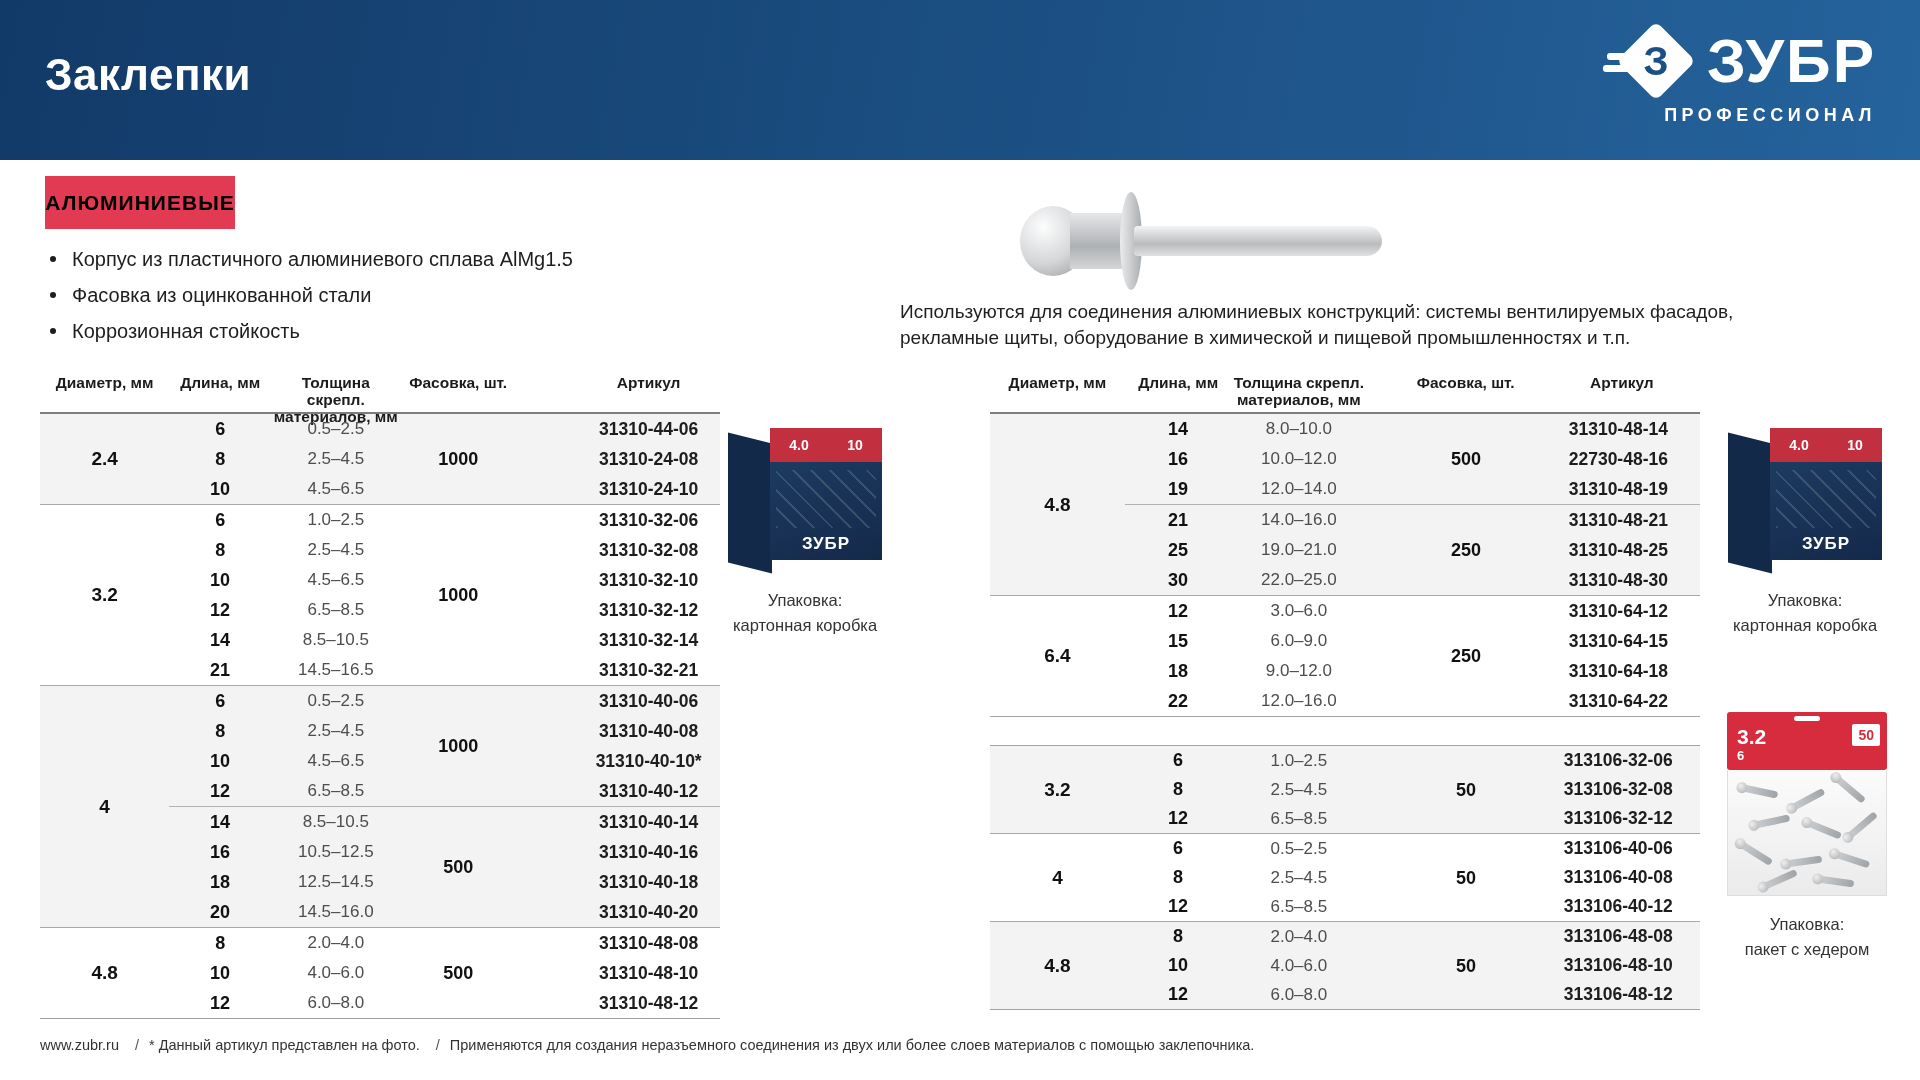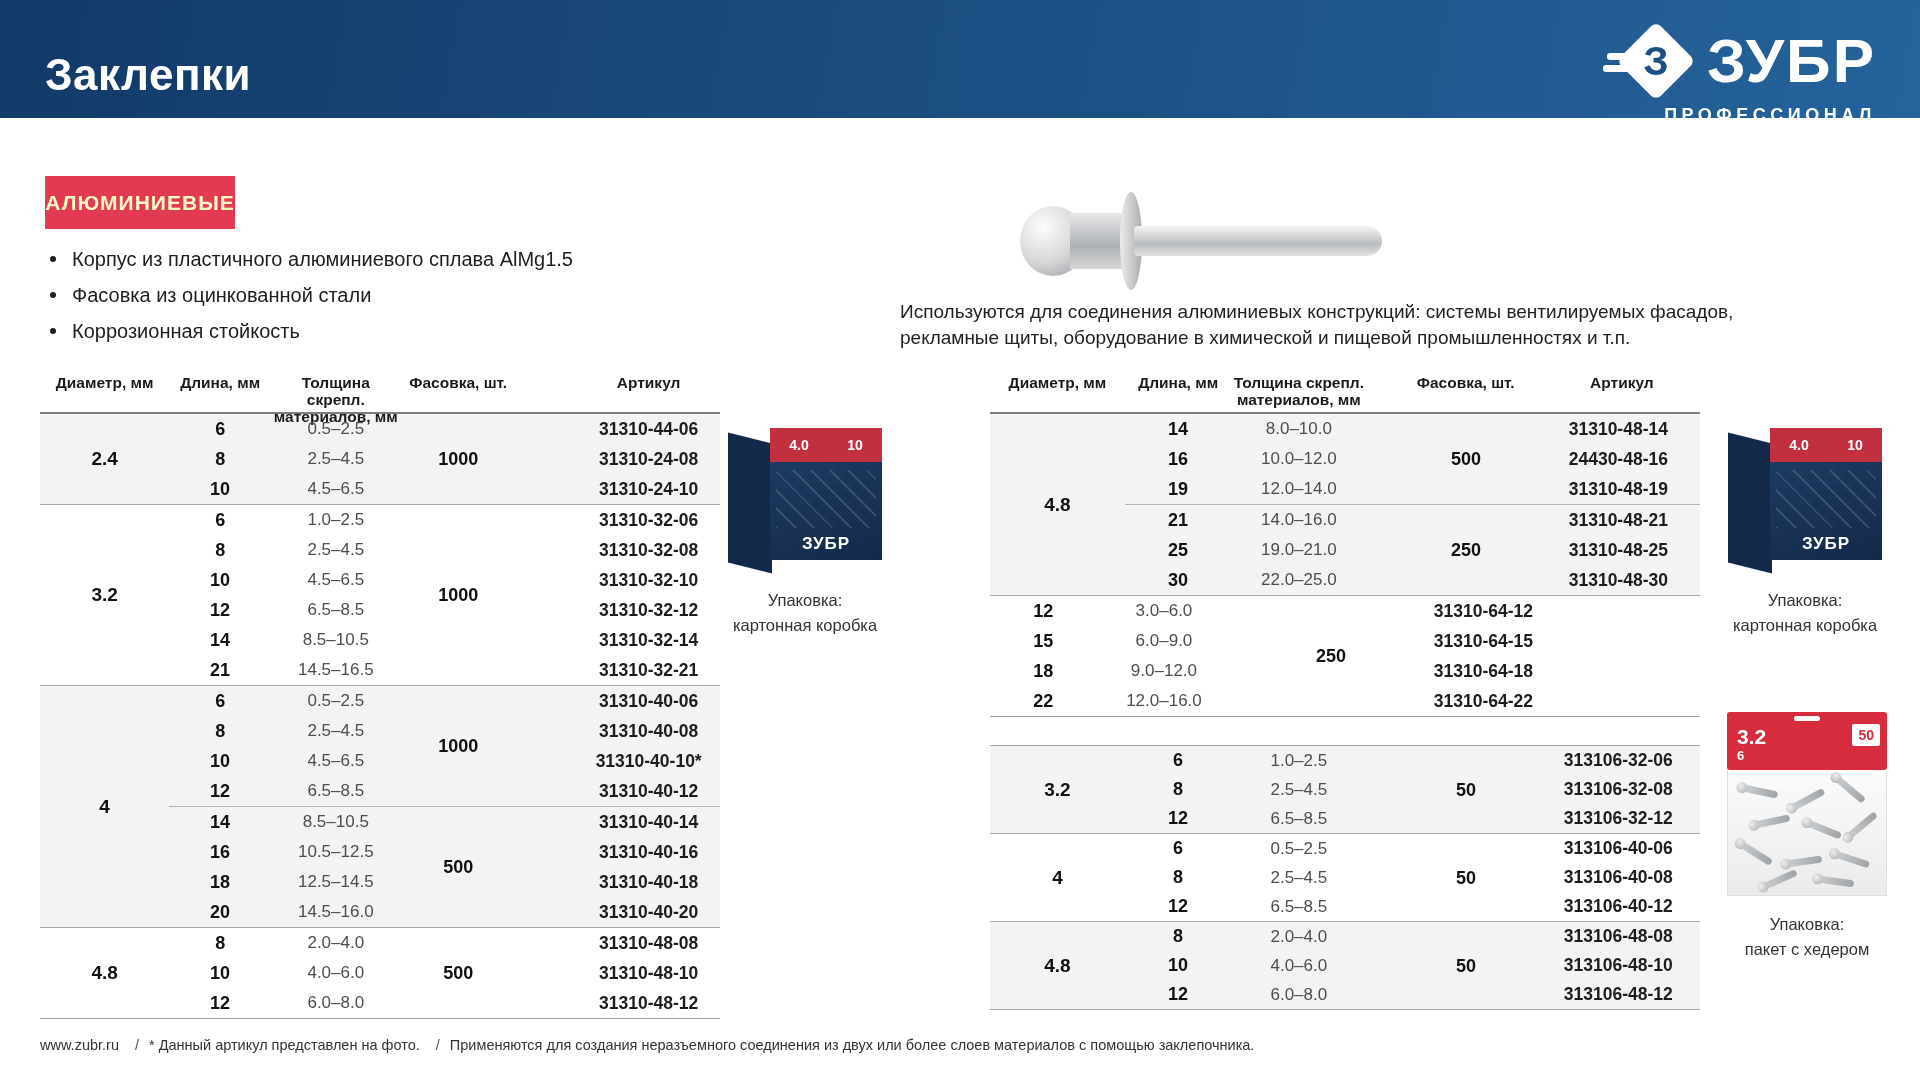--- a/index.html
+++ b/index.html
@@ -4,38 +4,38 @@
 <style>
   :root{
     --header-blue-dark:#123a68; --header-blue:#1c5084; --header-blue-light:#25639c;
     --badge-red:#e13a52; --box-red:#c2303f; --bag-red:#d62c3e;
   }
   *{margin:0;padding:0;box-sizing:border-box}
   body{font-family:"Liberation Sans", sans-serif; background:#888}
   .page{position:relative;width:1920px;height:1080px;background:#fff;overflow:hidden;margin:0 auto}
 
   
-  .hd{position:absolute;left:0;top:0;width:1920px;height:118px;
+  .hd{position:absolute;left:0;top:0;width:1920px;height:160px;
       background:linear-gradient(100deg,var(--header-blue-dark) 0%,var(--header-blue) 55%,var(--header-blue-light) 100%);}
   .hd-title{position:absolute;left:45px;top:50px;color:#fff;font-size:44px;font-weight:bold;letter-spacing:.5px}
   .logo{position:absolute;right:44px;top:24px;display:flex;flex-direction:column;align-items:flex-end}
   .logo-row{display:flex;align-items:center;gap:14px}
   .logo-mark{position:relative;width:74px;height:74px}
   .logo-diamond{position:absolute;inset:9px;background:#fff;transform:rotate(45deg);border-radius:7px}
   .logo-z{position:absolute;inset:0;display:flex;align-items:center;justify-content:center;
           color:var(--header-blue);font-size:40px;font-weight:800}
   .logo-bar{position:absolute;background:#fff;border-radius:3px;height:7px}
   .logo-bar.b1{left:-12px;top:29px;width:28px}
   .logo-bar.b2{left:-16px;top:41px;width:28px}
   .logo-text{font-size:62px;font-weight:800;color:#fff;letter-spacing:2px;line-height:1}
   .logo-tagline{font-size:18px;font-weight:600;color:#fff;letter-spacing:4.5px;margin-top:7px}
 
   
   .badge{position:absolute;left:45px;top:176px;width:190px;height:53px;background:var(--badge-red);
-         color:#fef9c3;font-size:21px;font-weight:bold;letter-spacing:1px;display:flex;align-items:center;justify-content:center}
+         color:#000000;font-size:21px;font-weight:bold;letter-spacing:1px;display:flex;align-items:center;justify-content:center}
   .features{position:absolute;left:48px;top:244px;list-style:none}
   .features li{position:relative;padding-left:24px;font-size:20px;color:#1e1e1e;height:36px;line-height:30px}
   .features li::before{content:"";position:absolute;left:2px;top:12px;width:6px;height:6px;border-radius:50%;background:#1e1e1e}
 
   
   .rivet{position:absolute;left:1020px;top:186px;width:370px;height:112px}
   .r-dome{position:absolute;left:0;top:20px;width:66px;height:70px;border-radius:50%;
           background:radial-gradient(circle at 35% 30%, #fdfdfd, #d4d6d8 55%, #97999c)}
   .r-neck{position:absolute;left:50px;top:27px;width:54px;height:56px;
           background:linear-gradient(180deg,#e6e7e8,#aeb1b4 60%,#d5d6d7)}
@@ -306,21 +306,21 @@
           <div class="sub">
             <div class="pack">500</div>
             <div class="trow">
               <div class="len">14</div>
               <div class="thk">8.0–10.0</div>
               <div class="sku">31310-48-14</div>
             </div>
             <div class="trow">
               <div class="len">16</div>
               <div class="thk">10.0–12.0</div>
-              <div class="sku">24430-48-16</div>
+              <div class="sku">22730-48-16</div>
             </div>
             <div class="trow">
               <div class="len">19</div>
               <div class="thk">12.0–14.0</div>
               <div class="sku">31310-48-19</div>
             </div>
           </div>
           <div class="sub">
             <div class="pack">250</div>
             <div class="trow">
@@ -335,20 +335,21 @@
             </div>
             <div class="trow">
               <div class="len">30</div>
               <div class="thk">22.0–25.0</div>
               <div class="sku">31310-48-30</div>
             </div>
           </div>
         </div>
       </div>
       <div class="tgroup white">
+        <div class="dia">6.4</div>
         <div class="subs">
           <div class="sub">
             <div class="pack">250</div>
             <div class="trow">
               <div class="len">12</div>
               <div class="thk">3.0–6.0</div>
               <div class="sku">31310-64-12</div>
             </div>
             <div class="trow">
               <div class="len">15</div>

